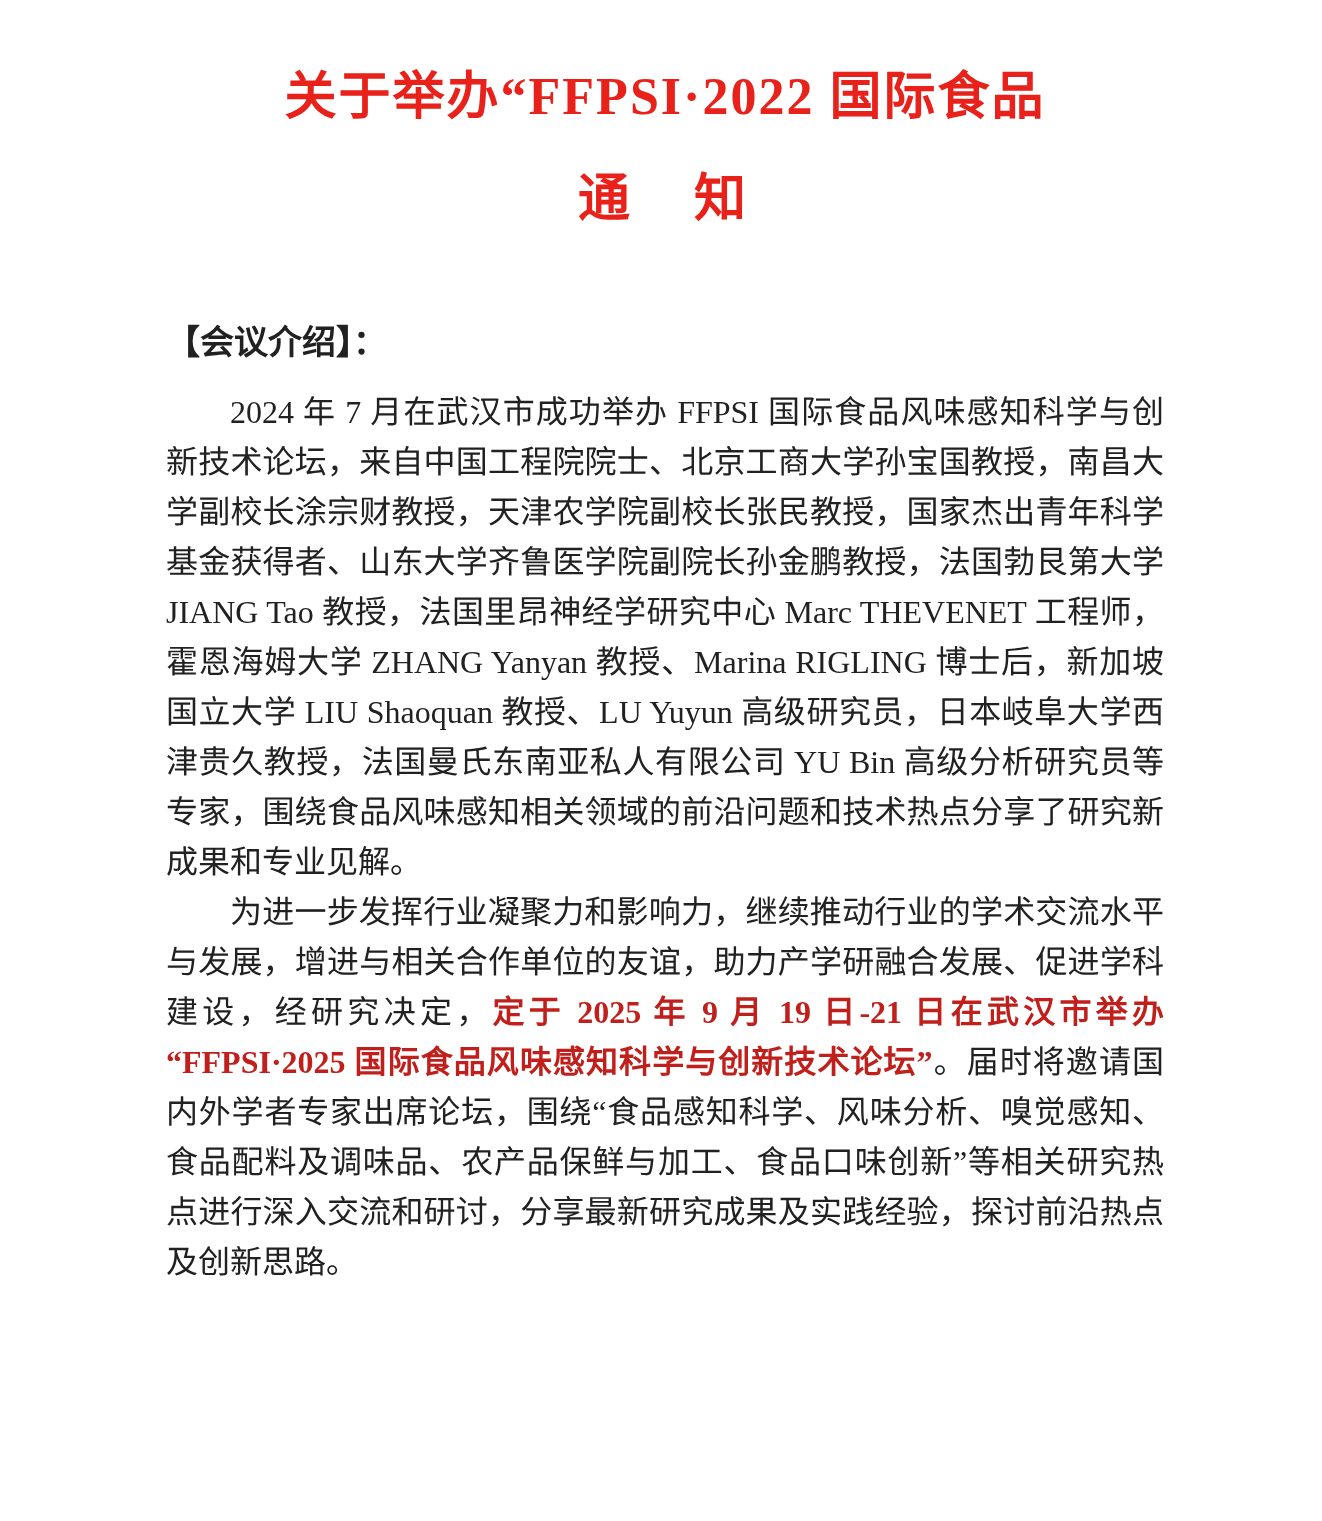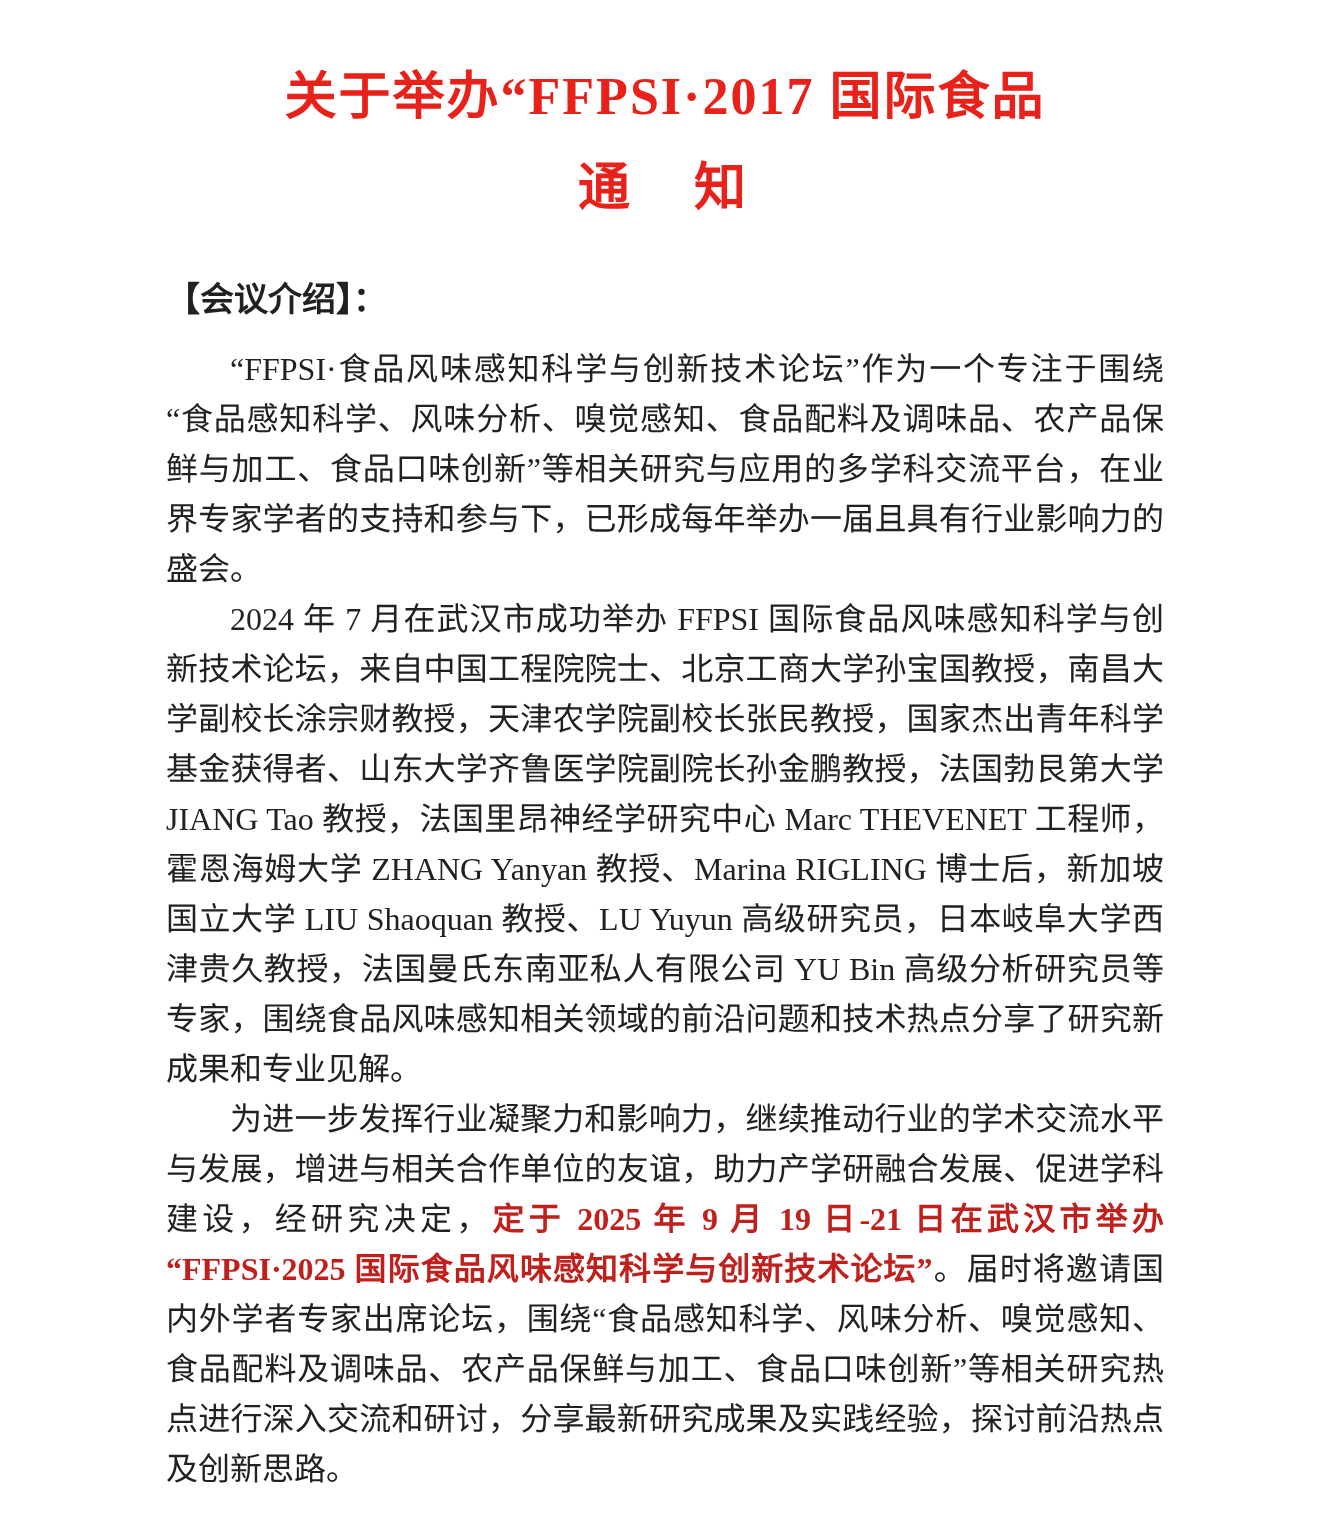--- a/index.html
+++ b/index.html
@@ -29,25 +29,25 @@
   .doc-title {
     text-align: center;
     color: var(--title-red);
     font-weight: bold;
     font-size: 52px;
     line-height: 72px;
     letter-spacing: 2px;
   }
   .doc-title .title-line { display: block; }
   .doc-title .title-line-notice {
-    margin-top: 19px;
+    margin-top: 30px;
     letter-spacing: 6px;
   }
   .section-heading {
-    margin-top: 52px;
+    margin-top: 84px;
     font-weight: bold;
     font-size: 34px;
     line-height: 48px;
     color: var(--text-black);
   }
   .body-text {
     margin-top: 20px;
   }
   .body-text p {
     margin: 0;
@@ -62,29 +62,28 @@
     color: var(--em-red);
     font-weight: bold;
   }
 </style>
 </head>
 <body>
 
 <div class="page">
 
   <h1 class="doc-title">
-    <span class="title-line">关于举办“FFPSI·2017 国际食品</span>
+    <span class="title-line">关于举办“FFPSI·2022 国际食品</span>
     <span class="title-line title-line-notice">通　知</span>
   </h1>
 
   <div class="section-heading">【会议介绍】：</div>
 
   <div class="body-text">
 
-    <p>“FFPSI·食品风味感知科学与创新技术论坛”作为一个专注于围绕“食品感知科学、风味分析、嗅觉感知、食品配料及调味品、农产品保鲜与加工、食品口味创新”等相关研究与应用的多学科交流平台，在业界专家学者的支持和参与下，已形成每年举办一届且具有行业影响力的盛会。</p>
 
     <p>2024 年 7 月在武汉市成功举办 FFPSI 国际食品风味感知科学与创新技术论坛，来自中国工程院院士、北京工商大学孙宝国教授，南昌大学副校长涂宗财教授，天津农学院副校长张民教授，国家杰出青年科学基金获得者、山东大学齐鲁医学院副院长孙金鹏教授，法国勃艮第大学 JIANG Tao 教授，法国里昂神经学研究中心 Marc THEVENET 工程师，霍恩海姆大学 ZHANG Yanyan 教授、Marina RIGLING 博士后，新加坡国立大学 LIU Shaoquan 教授、LU Yuyun 高级研究员，日本岐阜大学西津贵久教授，法国曼氏东南亚私人有限公司 YU Bin 高级分析研究员等专家，围绕食品风味感知相关领域的前沿问题和技术热点分享了研究新成果和专业见解。</p>
 
     <p><span>为进一步发挥行业凝聚力和影响力，继续推动行业的学术交流水平与发展，增进与相关合作单位的友谊，助力产学研融合发展、促进学科建设，经研究决定，</span><span class="emphasis">定于 2025 年 9 月 19 日-21 日在武汉市举办“FFPSI·2025 国际食品风味感知科学与创新技术论坛”</span><span>。届时将邀请国内外学者专家出席论坛，围绕“食品感知科学、风味分析、嗅觉感知、食品配料及调味品、农产品保鲜与加工、食品口味创新”等相关研究热点进行深入交流和研讨，分享最新研究成果及实践经验，探讨前沿热点及创新思路。</span></p>
 
   </div>
 
 </div>
 
 </body></html>

